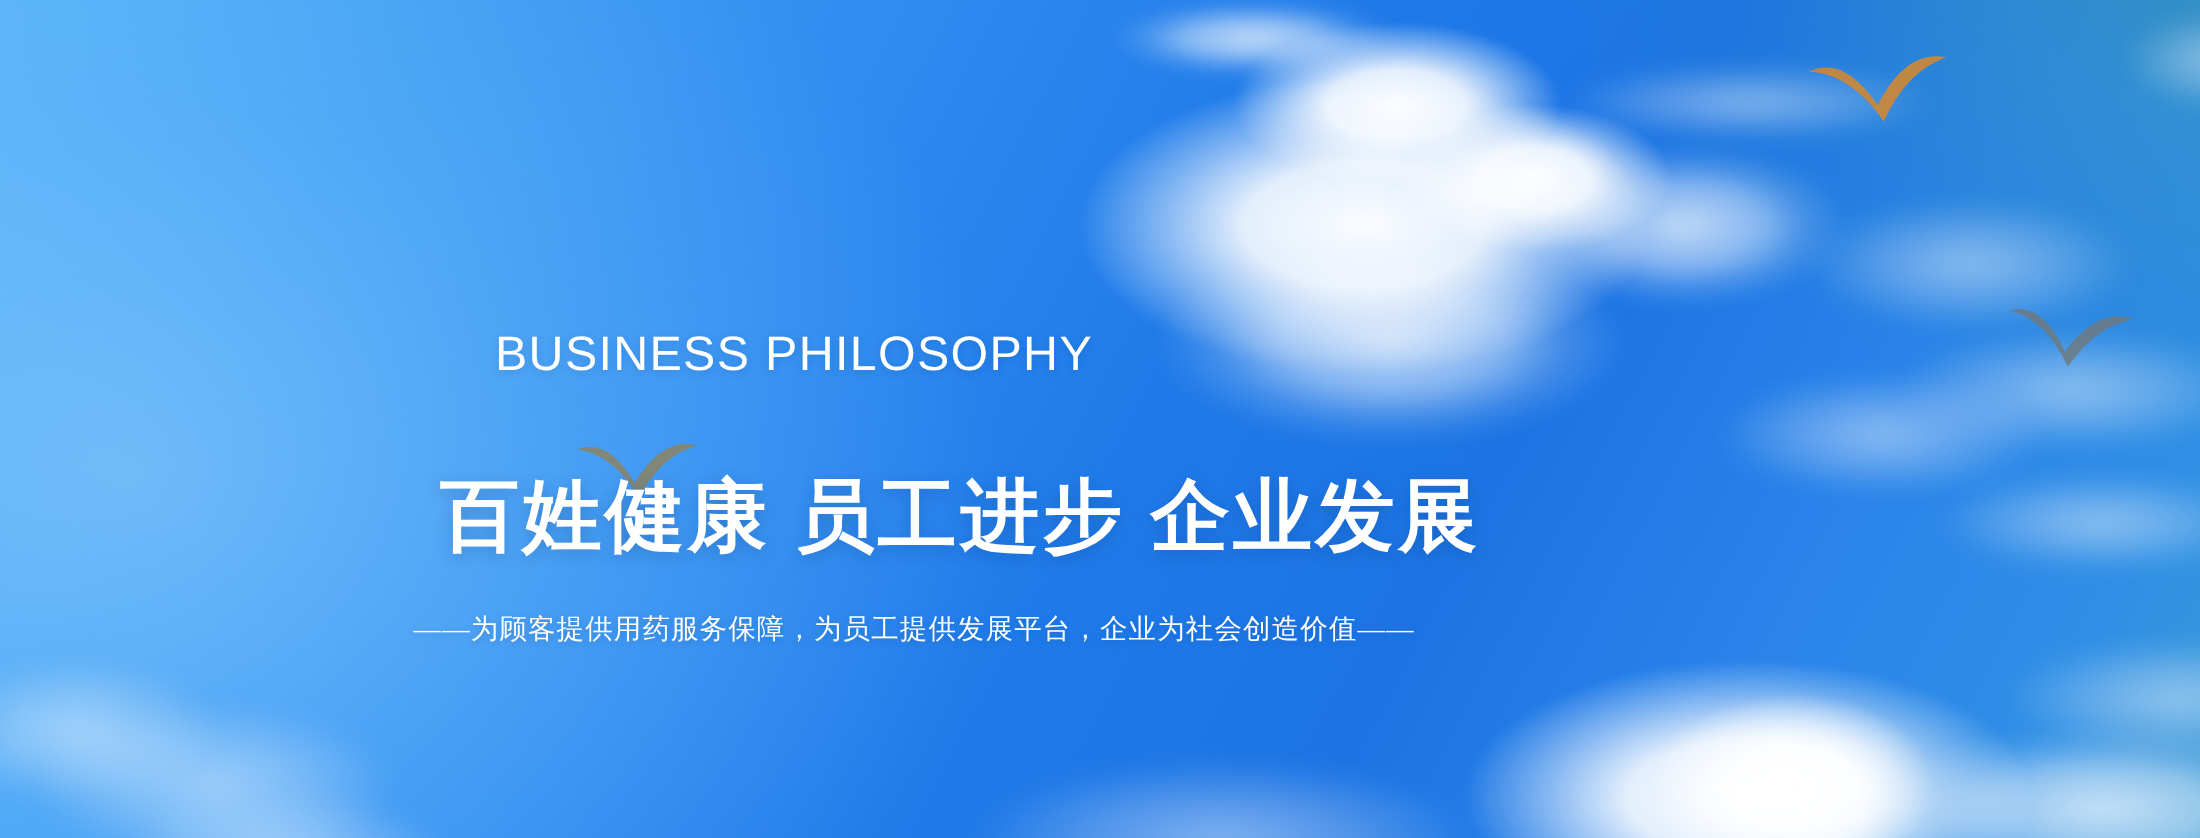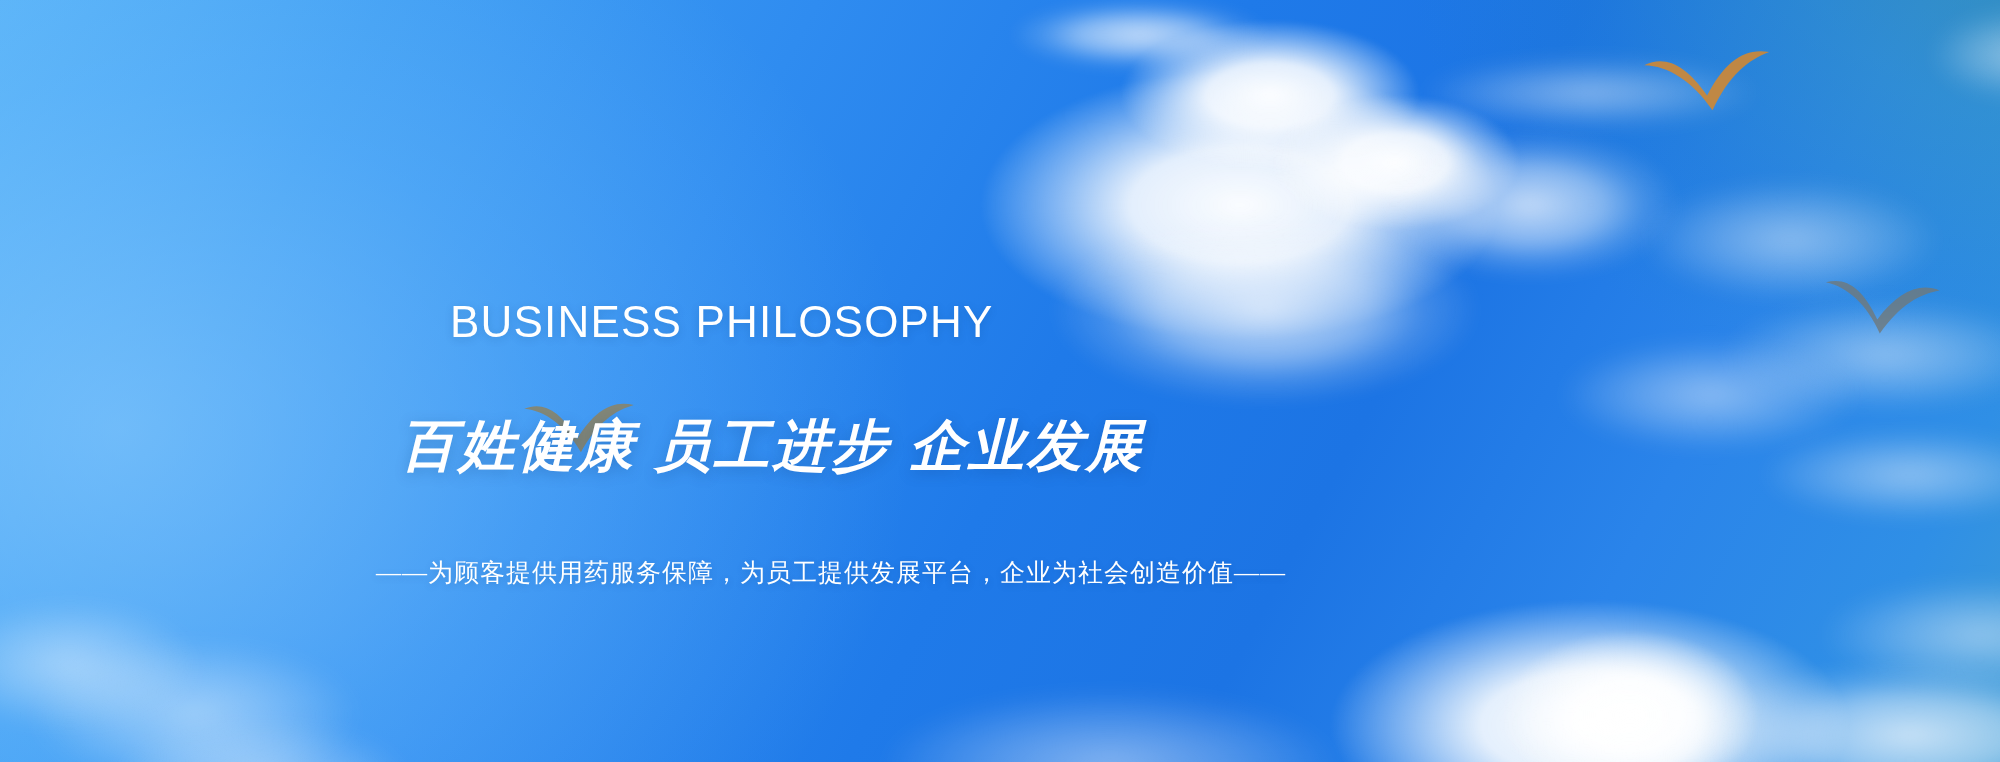--- a/index.html
+++ b/index.html
@@ -66,27 +66,26 @@
     top: 300px;
     font-size: 44px;
     font-weight: 400;
     letter-spacing: 1.2px;
     line-height: 1;
     text-shadow: 0 2px 8px rgba(12,60,120,0.20);
     margin-left: 36px;
   }
   #slogan {
     left: 400px;
-    top: 418px;
-    font-size: 56px;
+    top: 434px;
+    font-size: 72px;
     font-weight: 700;
     letter-spacing: 3px;
     line-height: 1;
     text-shadow: 0 3px 14px rgba(10,55,115,0.26);
-    font-style: italic;
   }
   #tagline {
     left: 376px;
     top: 560px;
     font-family: "Liberation Serif", "DejaVu Serif", serif;
     font-size: 25px;
     font-weight: 400;
     letter-spacing: 1px;
     line-height: 1;
     text-shadow: 0 2px 7px rgba(10,55,115,0.22);

